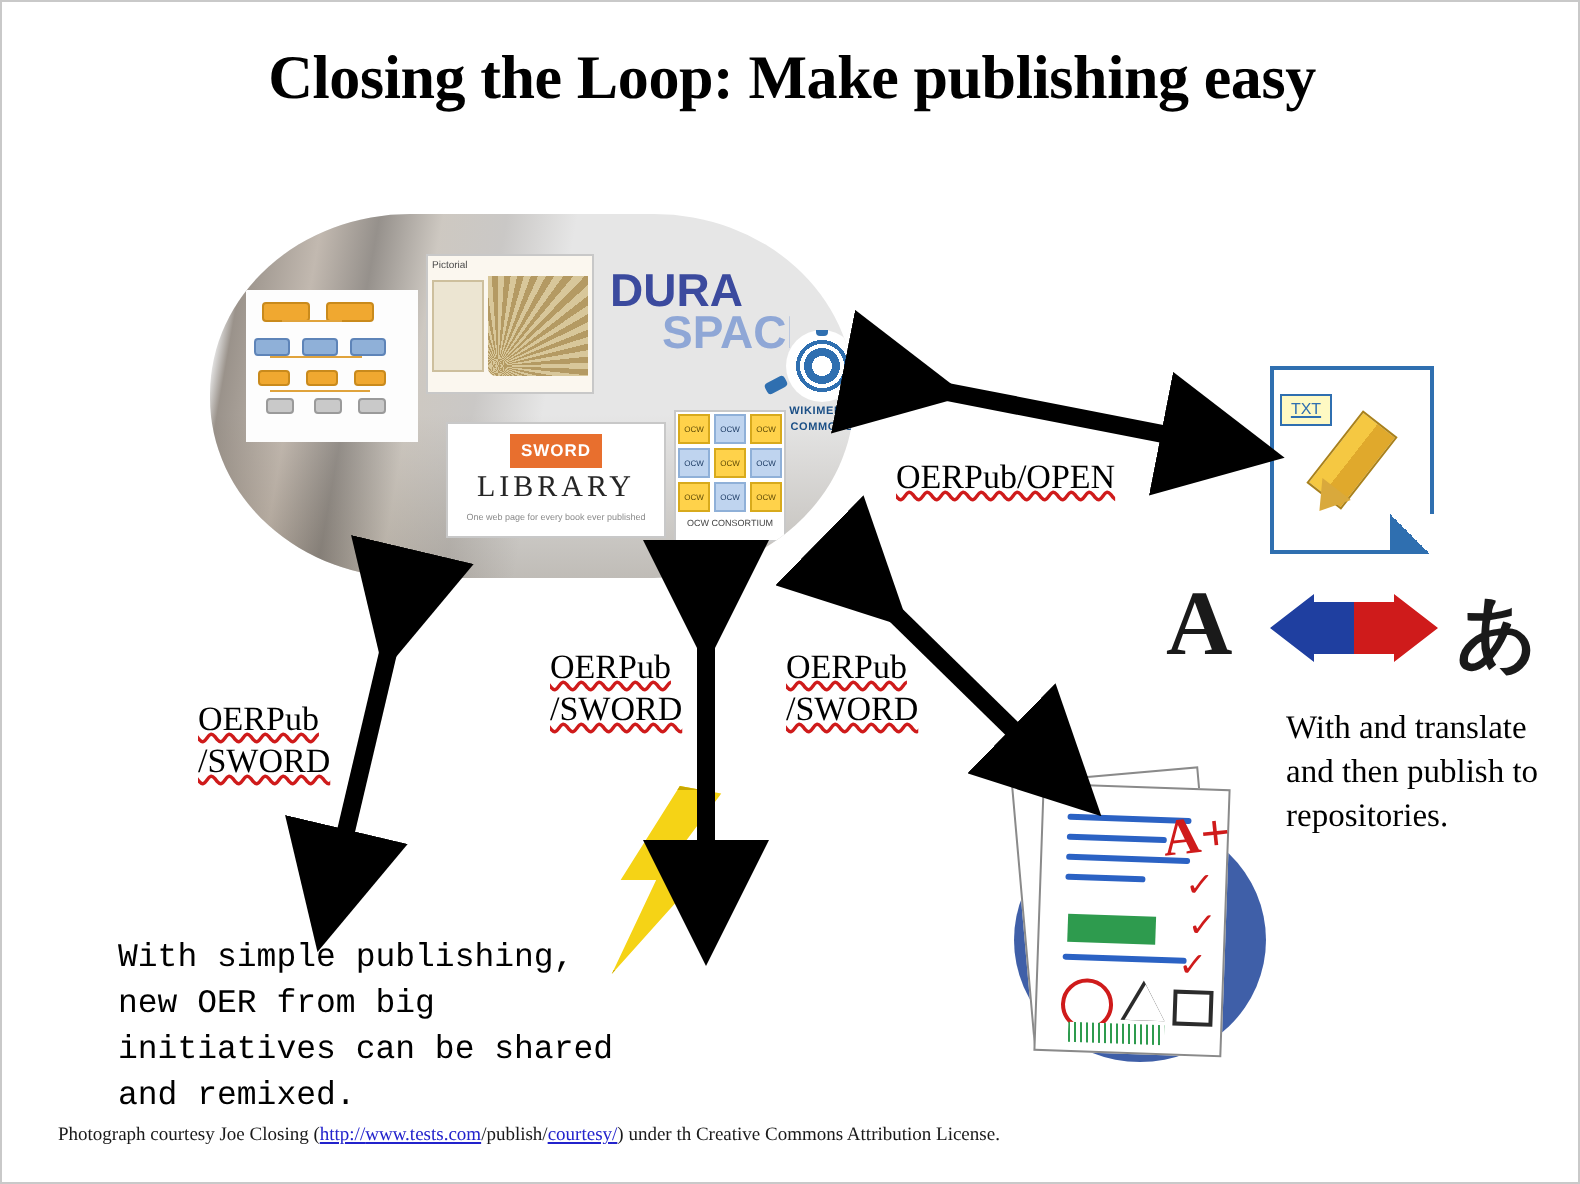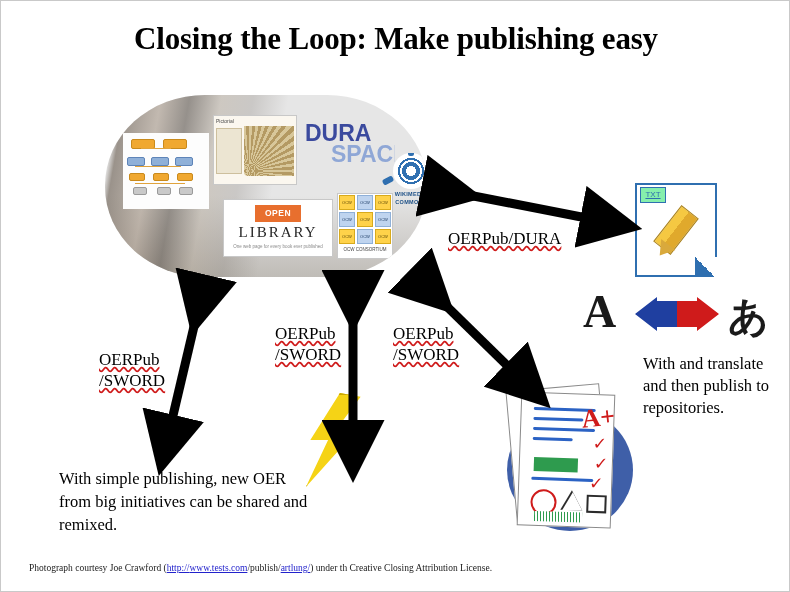--- a/index.html
+++ b/index.html
@@ -27,21 +27,21 @@
     font-weight: bold;
     font-size: 31px;
     color: #000000;
     letter-spacing: -0.2px;
   }
 
   
   #cloud {
     position: absolute;
     left: 104px;
-    top: 94px;
+    top: 106px;
     width: 322px;
     height: 182px;
     background: #e6e6e6;
     border-radius: 100px / 90px;
     overflow: hidden;
   }
   .photo-strip {
     position: absolute;
     left: 0;
     top: 0;
@@ -111,22 +111,22 @@
     position: absolute;
     left: 634px;
     top: 182px;
     width: 82px;
     height: 94px;
     background: #ffffff;
     border: 2px solid #2f6fb0;
     box-sizing: border-box;
   }
   #doc .doc-tab {
-    position: absolute; left: 3px; top: 2px; width: 24px; height: 14px;
-    border: 1px solid #2f6fb0; background: #86efac;
+    position: absolute; left: 3px; top: 12px; width: 24px; height: 14px;
+    border: 1px solid #2f6fb0; background: #fef9c3;
     font-family: "Liberation Sans", sans-serif; font-size: 8px; color: #2f6fb0;
     text-align: center; line-height: 14px; text-decoration: underline;
   }
   #doc .doc-fold {
     position: absolute; right: -2px; bottom: -2px; width: 20px; height: 20px;
     background: linear-gradient(225deg, #ffffff 50%, #2f6fb0 50%);
     border-right: 2px solid #ffffff;
   }
   .pencil {
     position: absolute; left: 16px; top: 18px; width: 54px; height: 58px;
@@ -213,21 +213,21 @@
     text-decoration: underline;
     text-decoration-color: #cf1b1b;
     text-decoration-style: wavy;
     text-decoration-skip-ink: none;
   }
   #lbl-sword-top { left: 447px; top: 228px; font-size: 17px; }
   #lbl-sword-left { left: 98px; top: 348px; font-size: 17px; line-height: 21px; }
   #lbl-sword-mid { left: 274px; top: 322px; font-size: 17px; line-height: 21px; }
   #lbl-sword-right { left: 392px; top: 322px; font-size: 17px; line-height: 21px; }
 
-  #txt-oer { left: 58px; top: 466px; width: 252px; font-size: 16.5px; line-height: 23px; }
+  #txt-oer { left: 58px; top: 466px; width: 252px; font-size: 16.5px; line-height: 23px; font-family: Liberation Mono, monospace; }
   #txt-eco { left: 382px; top: 462px; width: 126px; font-size: 16.5px; line-height: 23px; }
   #txt-edit { left: 642px; top: 352px; width: 132px; font-size: 16.5px; line-height: 22px; }
   #txt-tests { left: 648px; top: 474px; width: 136px; font-size: 16.5px; line-height: 22px; }
 
   #credit {
     position: absolute; left: 28px; top: 562px; font-size: 9.5px;
     font-family: "Liberation Serif", serif; color: #1a1a1a;
   }
   #credit a { color: #2222cc; }
 </style>
@@ -273,21 +273,21 @@
       <div class="wm-puzzle">
         <div class="wm-arm" style="left:15px;top:-8px;"></div>
         <div class="wm-arm" style="left:-8px;top:22px;transform:rotate(62deg);"></div>
 
       </div>
       <div class="wm-text">WIKIMEDIA</div>
       <div class="wm-text">COMMONS</div>
     </div>
 
     <div class="cloud-tile" id="tile-openlib">
-      <div class="ol-badge">OPEN</div>
+      <div class="ol-badge">SWORD</div>
       <div class="ol-word">LIBRARY</div>
       <div class="ol-tag">One web page for every book ever published</div>
     </div>
 
     <div class="cloud-tile" id="tile-ocw">
       <div class="ocw-row">
         <div class="ocw-cell">OCW</div>
         <div class="ocw-cell blue">OCW</div>
         <div class="ocw-cell">OCW</div>
       </div>
@@ -358,37 +358,37 @@
 
     <line x1="447" y1="190" x2="606" y2="221" stroke="#000000" stroke-width="9" marker-start="url(#ah)" marker-end="url(#ah)"></line>
 
     <line x1="199" y1="300" x2="166" y2="440" stroke="#000000" stroke-width="9" marker-start="url(#ah)" marker-end="url(#ah)"></line>
 
     <line x1="352" y1="296" x2="352" y2="446" stroke="#000000" stroke-width="9" marker-start="url(#ah)" marker-end="url(#ah)"></line>
 
     <line x1="428" y1="288" x2="524" y2="382" stroke="#000000" stroke-width="9" marker-start="url(#ah)" marker-end="url(#ah)"></line>
   </svg>
 
-  <div class="label squiggle" id="lbl-sword-top">OERPub/DURA</div>
+  <div class="label squiggle" id="lbl-sword-top">OERPub/OPEN</div>
 
   <div class="label" id="lbl-sword-left">
     <div class="squiggle">OERPub</div>
     <div class="squiggle">/SWORD</div>
   </div>
 
   <div class="label" id="lbl-sword-mid">
     <div class="squiggle">OERPub</div>
     <div class="squiggle">/SWORD</div>
   </div>
 
   <div class="label" id="lbl-sword-right">
     <div class="squiggle">OERPub</div>
     <div class="squiggle">/SWORD</div>
   </div>
 
   <div class="label" id="txt-oer">With simple publishing, new OER from big initiatives can be shared and remixed.</div>
   <div class="label" id="txt-edit">With and translate and then publish to repositories.</div>
 
   <div id="credit">
-    <span>Photograph courtesy Joe Crawford (</span><a href="#">http://</a><a href="#">www.tests.com</a><span>/publish/</span><a href="#">artlung</a><a href="#">/</a><span>) under th Creative Closing Attribution License.</span>
+    <span>Photograph courtesy Joe Closing (</span><a href="#">http://</a><a href="#">www.tests.com</a><span>/publish/</span><a href="#">courtesy</a><a href="#">/</a><span>) under th Creative Commons Attribution License.</span>
   </div>
 
 </div>
 
 </body></html>

